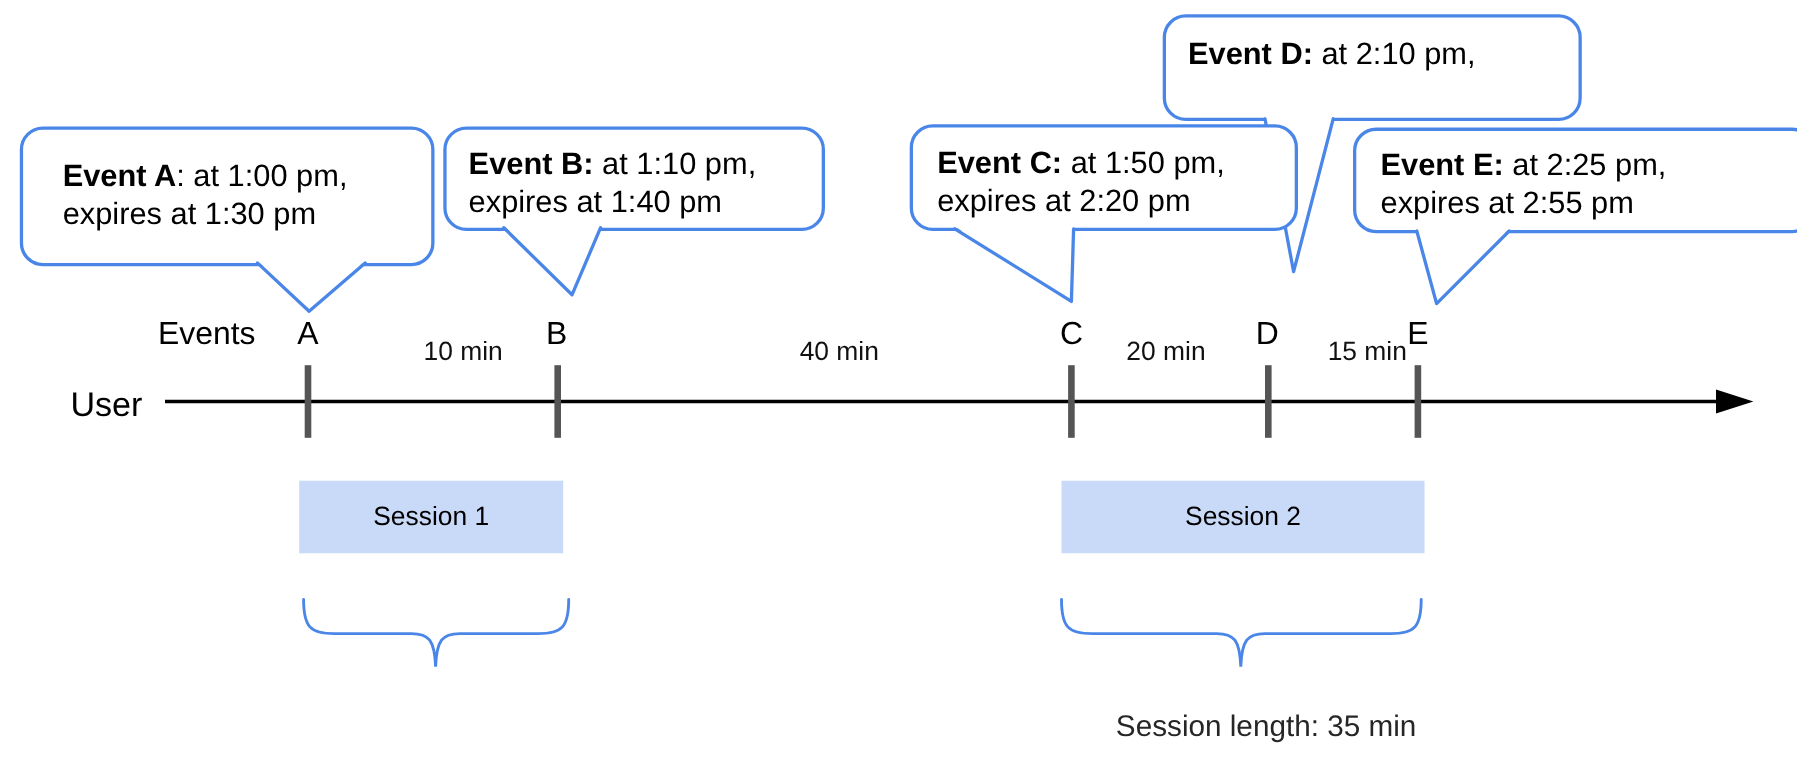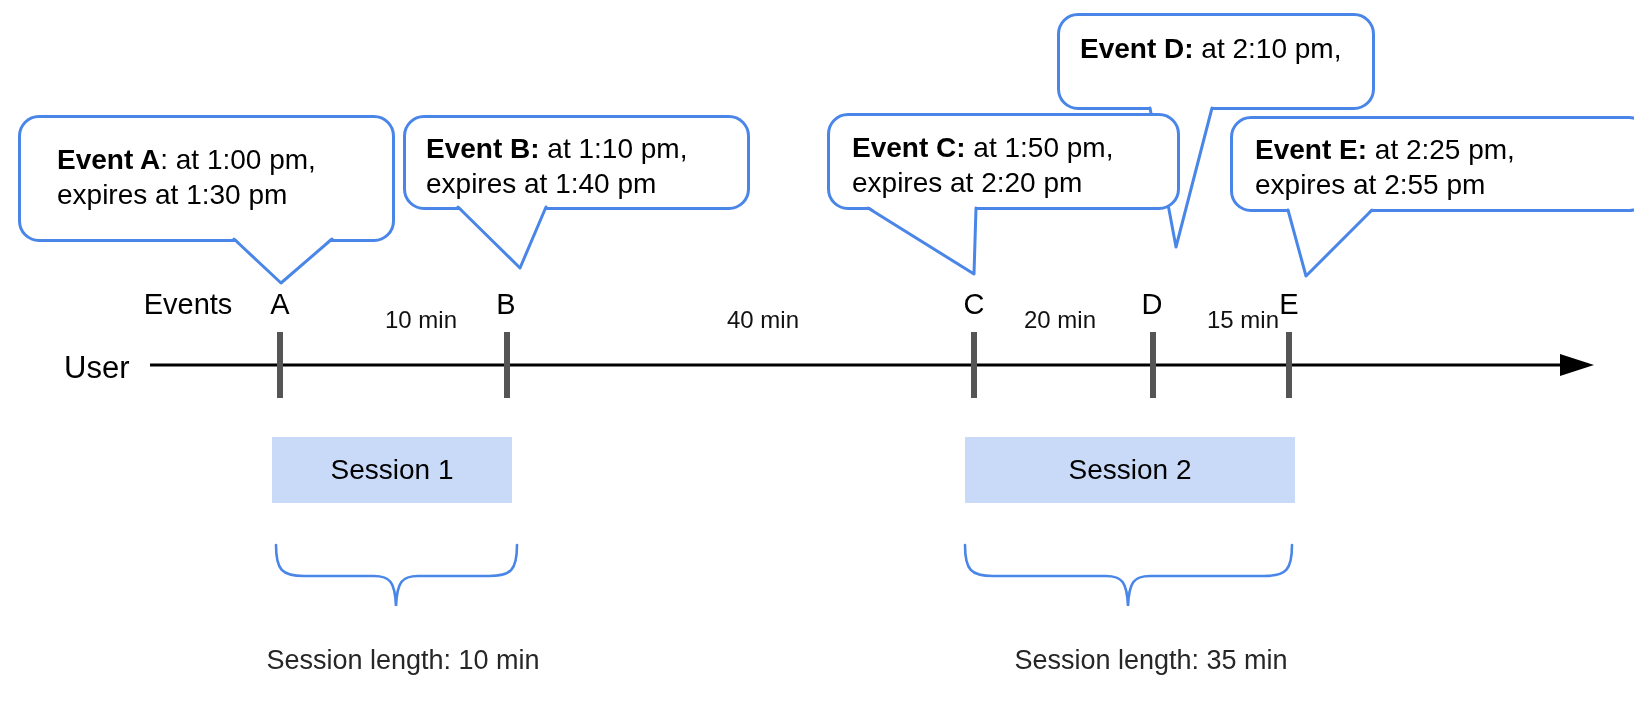--- a/index.html
+++ b/index.html
@@ -15,36 +15,36 @@
   .callout{
     position:absolute;box-sizing:border-box;background:#fff;
     border:3px solid var(--accent,#4a86e8);border-radius:21px;
     font-size:28px;line-height:35px;z-index:4;
   }
   .callout .line{white-space:nowrap;}
   .callout .b{font-weight:bold;}
   .callout-a{left:18px;top:115px;width:377px;height:127px;padding:24px 10px 10px 36px;}
   .callout-b{left:403px;top:115px;width:347px;height:95px;padding:13px 10px 10px 20px;}
   .callout-c{left:827px;top:113px;width:353px;height:97px;padding:14px 10px 10px 22px;}
-  .callout-d{left:1057px;top:13px;width:318px;height:97px;padding:15px 10px 10px 20px;z-index:2;}
+  .callout-d{left:1057px;top:13px;width:381px;height:97px;padding:15px 10px 10px 20px;z-index:2;}
   .callout-e{left:1230px;top:116px;width:420px;height:96px;padding:13px 10px 10px 22px;}
 
   .lbl{position:absolute;white-space:nowrap;z-index:6;}
   .axis-row{font-size:29px;top:288px;}
   .interval{font-size:24px;top:306px;color:#111;}
   .center{transform:translateX(-50%);}
   .events-label{left:188px;}
   .letter-a{left:280px;}  .letter-b{left:506px;}  .letter-c{left:974px;}
   .letter-d{left:1152px;} .letter-e{left:1289px;}
   .int-1{left:421px;} .int-2{left:763px;} .int-3{left:1060px;} .int-4{left:1214px;margin-left:29px;}
   .user-label{left:64px;top:350px;font-size:31px;}
 
   .session-box{
     position:absolute;top:437px;height:66px;background:var(--session-fill,#c9daf8);
-    display:flex;align-items:center;justify-content:center;font-size:28px;z-index:2;
+    display:flex;align-items:center;justify-content:center;font-size:24px;z-index:2;
   }
   .session-1{left:272px;width:240px;}
   .session-2{left:965px;width:330px;}
 
   .length-label{top:645px;font-size:27px;color:#262626;}
   .len-1{left:403px;} .len-2{left:1151px;}
 
   
   .axis-line{stroke:#000;stroke-width:3;}
   .arrowhead{fill:#000;}
@@ -119,16 +119,15 @@
   <div class="lbl interval center int-4">15 min</div>
   <div class="lbl user-label">User</div>
 
   <div class="session-box session-1">
     <span>Session 1</span>
   </div>
   <div class="session-box session-2">
     <span>Session 2</span>
   </div>
 
-  <div class="lbl length-label center len-1">Session length: 10 min</div>
   <div class="lbl length-label center len-2">Session length: 35 min</div>
 
 </div>
 
 </body></html>

